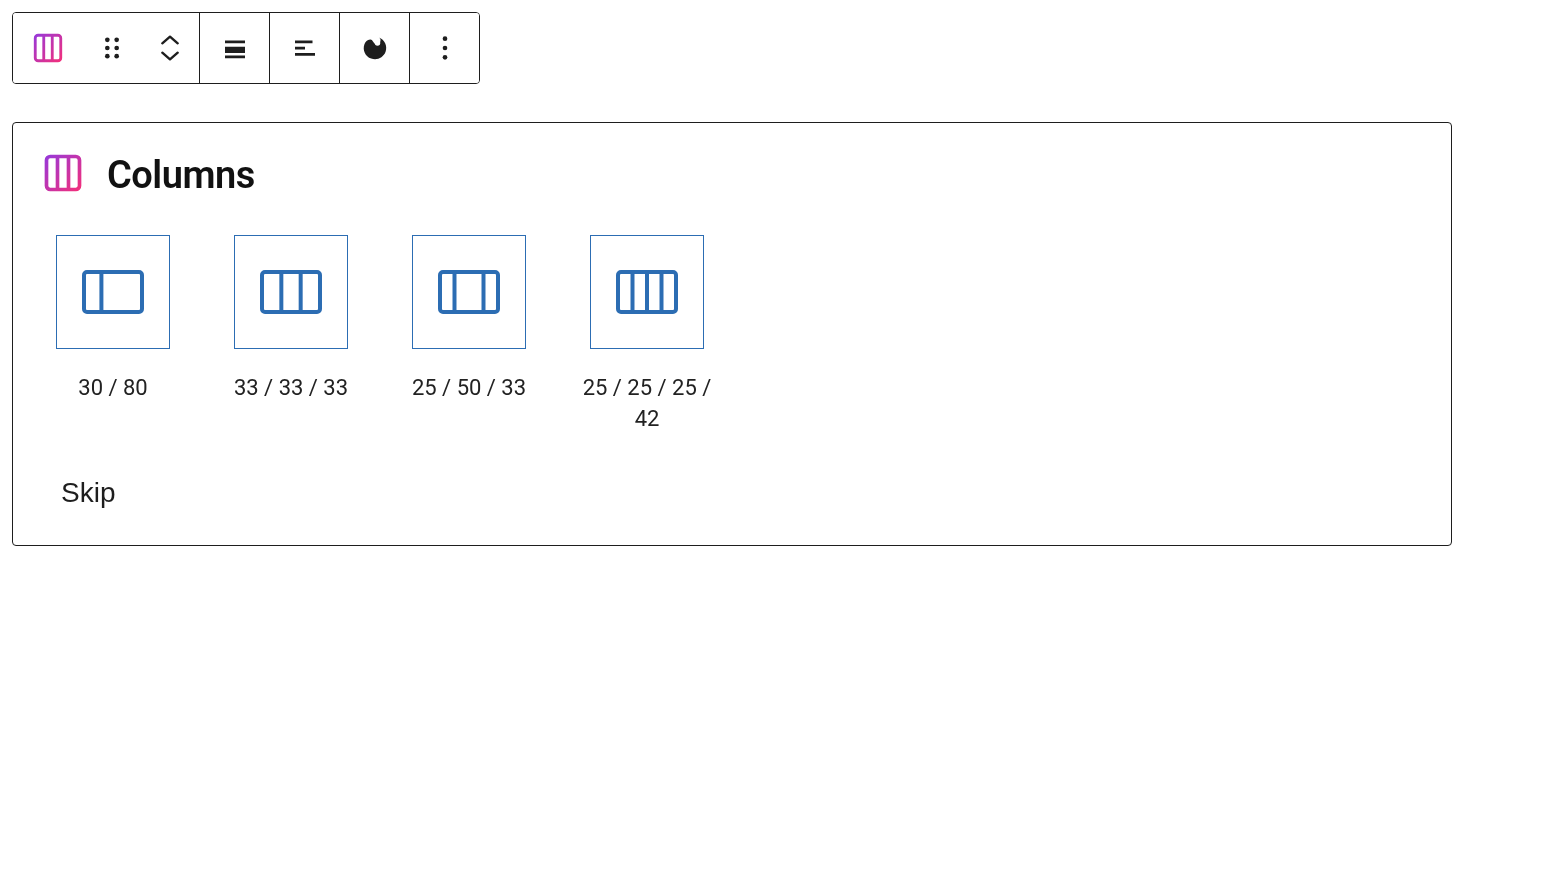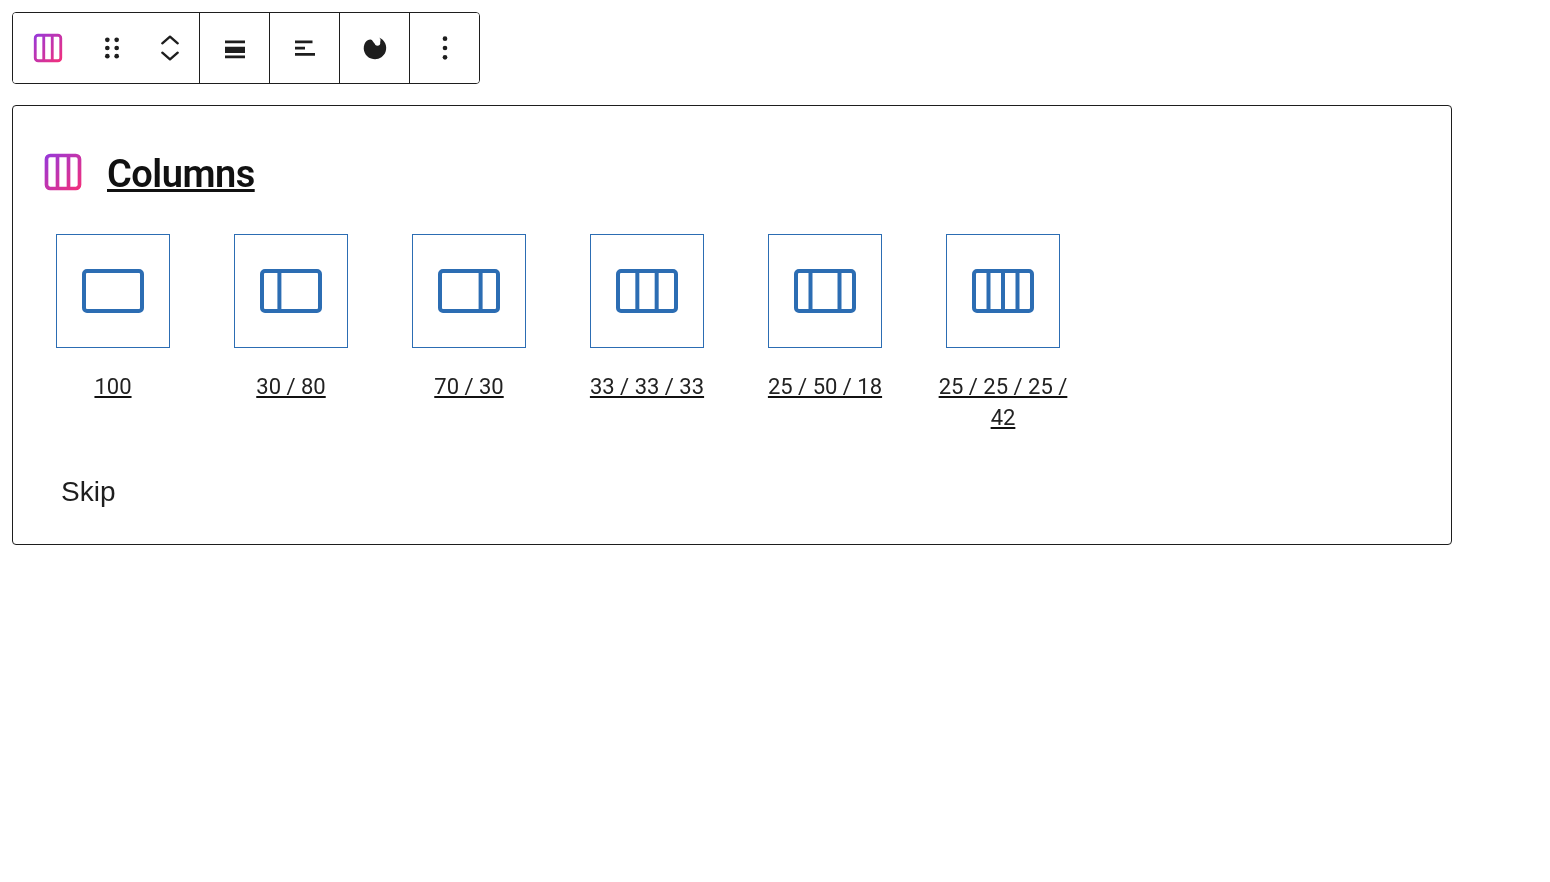--- a/index.html
+++ b/index.html
@@ -35,26 +35,25 @@
     .toolbar-btn.selector { width: 70px; gap: 0; }
     .toolbar-btn.strong-sep { border-left: 1px solid #1e1e1e; }
     .toolbar svg { display: block; }
     .chevrons {
       display: flex;
       flex-direction: column;
       align-items: center;
       gap: 4px;
     }
     .panel {
-      margin-top: 21px;
+      margin-top: 38px;
       border: 1px solid #1e1e1e;
       border-radius: 4px;
-      padding: 44px 28px 36px;
+      padding: 28px 28px 36px;
       width: 1440px;
-      text-decoration: underline;
     }
     .panel-header {
       display: flex;
       align-items: center;
       gap: 22px;
     }
     .panel-title {
       font-size: 38px;
       font-weight: 600;
       letter-spacing: -0.5px;
@@ -202,61 +201,44 @@
       </svg>
     </span>
     <h2 class="panel-title">Columns</h2>
   </div>
 
   <div class="variations" id="variations">
       <div class="variation">
         <div class="variation-box">
           <svg width="62" height="44" viewBox="0 0 62 44" fill="none">
             <rect x="2" y="2" width="58" height="40" rx="3" stroke="#2c6db3" stroke-width="4"></rect>
-          </svg>
-        </div>
-        <div class="variation-label">100</div>
-      </div>
-      <div class="variation">
-        <div class="variation-box">
-          <svg width="62" height="44" viewBox="0 0 62 44" fill="none">
-            <rect x="2" y="2" width="58" height="40" rx="3" stroke="#2c6db3" stroke-width="4"></rect>
             <line x1="19.4" y1="2" x2="19.4" y2="42" stroke="#2c6db3" stroke-width="4"></line>
           </svg>
         </div>
         <div class="variation-label">30 / 80</div>
-      </div>
-      <div class="variation">
-        <div class="variation-box">
-          <svg width="62" height="44" viewBox="0 0 62 44" fill="none">
-            <rect x="2" y="2" width="58" height="40" rx="3" stroke="#2c6db3" stroke-width="4"></rect>
-            <line x1="42.599999999999994" y1="2" x2="42.599999999999994" y2="42" stroke="#2c6db3" stroke-width="4"></line>
-          </svg>
-        </div>
-        <div class="variation-label">70 / 30</div>
       </div>
       <div class="variation">
         <div class="variation-box">
           <svg width="62" height="44" viewBox="0 0 62 44" fill="none">
             <rect x="2" y="2" width="58" height="40" rx="3" stroke="#2c6db3" stroke-width="4"></rect>
             <line x1="21.333333333333332" y1="2" x2="21.333333333333332" y2="42" stroke="#2c6db3" stroke-width="4"></line>
             <line x1="40.666666666666664" y1="2" x2="40.666666666666664" y2="42" stroke="#2c6db3" stroke-width="4"></line>
           </svg>
         </div>
         <div class="variation-label">33 / 33 / 33</div>
       </div>
       <div class="variation">
         <div class="variation-box">
           <svg width="62" height="44" viewBox="0 0 62 44" fill="none">
             <rect x="2" y="2" width="58" height="40" rx="3" stroke="#2c6db3" stroke-width="4"></rect>
             <line x1="16.5" y1="2" x2="16.5" y2="42" stroke="#2c6db3" stroke-width="4"></line>
             <line x1="45.5" y1="2" x2="45.5" y2="42" stroke="#2c6db3" stroke-width="4"></line>
           </svg>
         </div>
-        <div class="variation-label">25 / 50 / 18</div>
+        <div class="variation-label">25 / 50 / 33</div>
       </div>
       <div class="variation">
         <div class="variation-box">
           <svg width="62" height="44" viewBox="0 0 62 44" fill="none">
             <rect x="2" y="2" width="58" height="40" rx="3" stroke="#2c6db3" stroke-width="4"></rect>
             <line x1="16.5" y1="2" x2="16.5" y2="42" stroke="#2c6db3" stroke-width="4"></line>
             <line x1="31" y1="2" x2="31" y2="42" stroke="#2c6db3" stroke-width="4"></line>
             <line x1="45.5" y1="2" x2="45.5" y2="42" stroke="#2c6db3" stroke-width="4"></line>
           </svg>
         </div>

